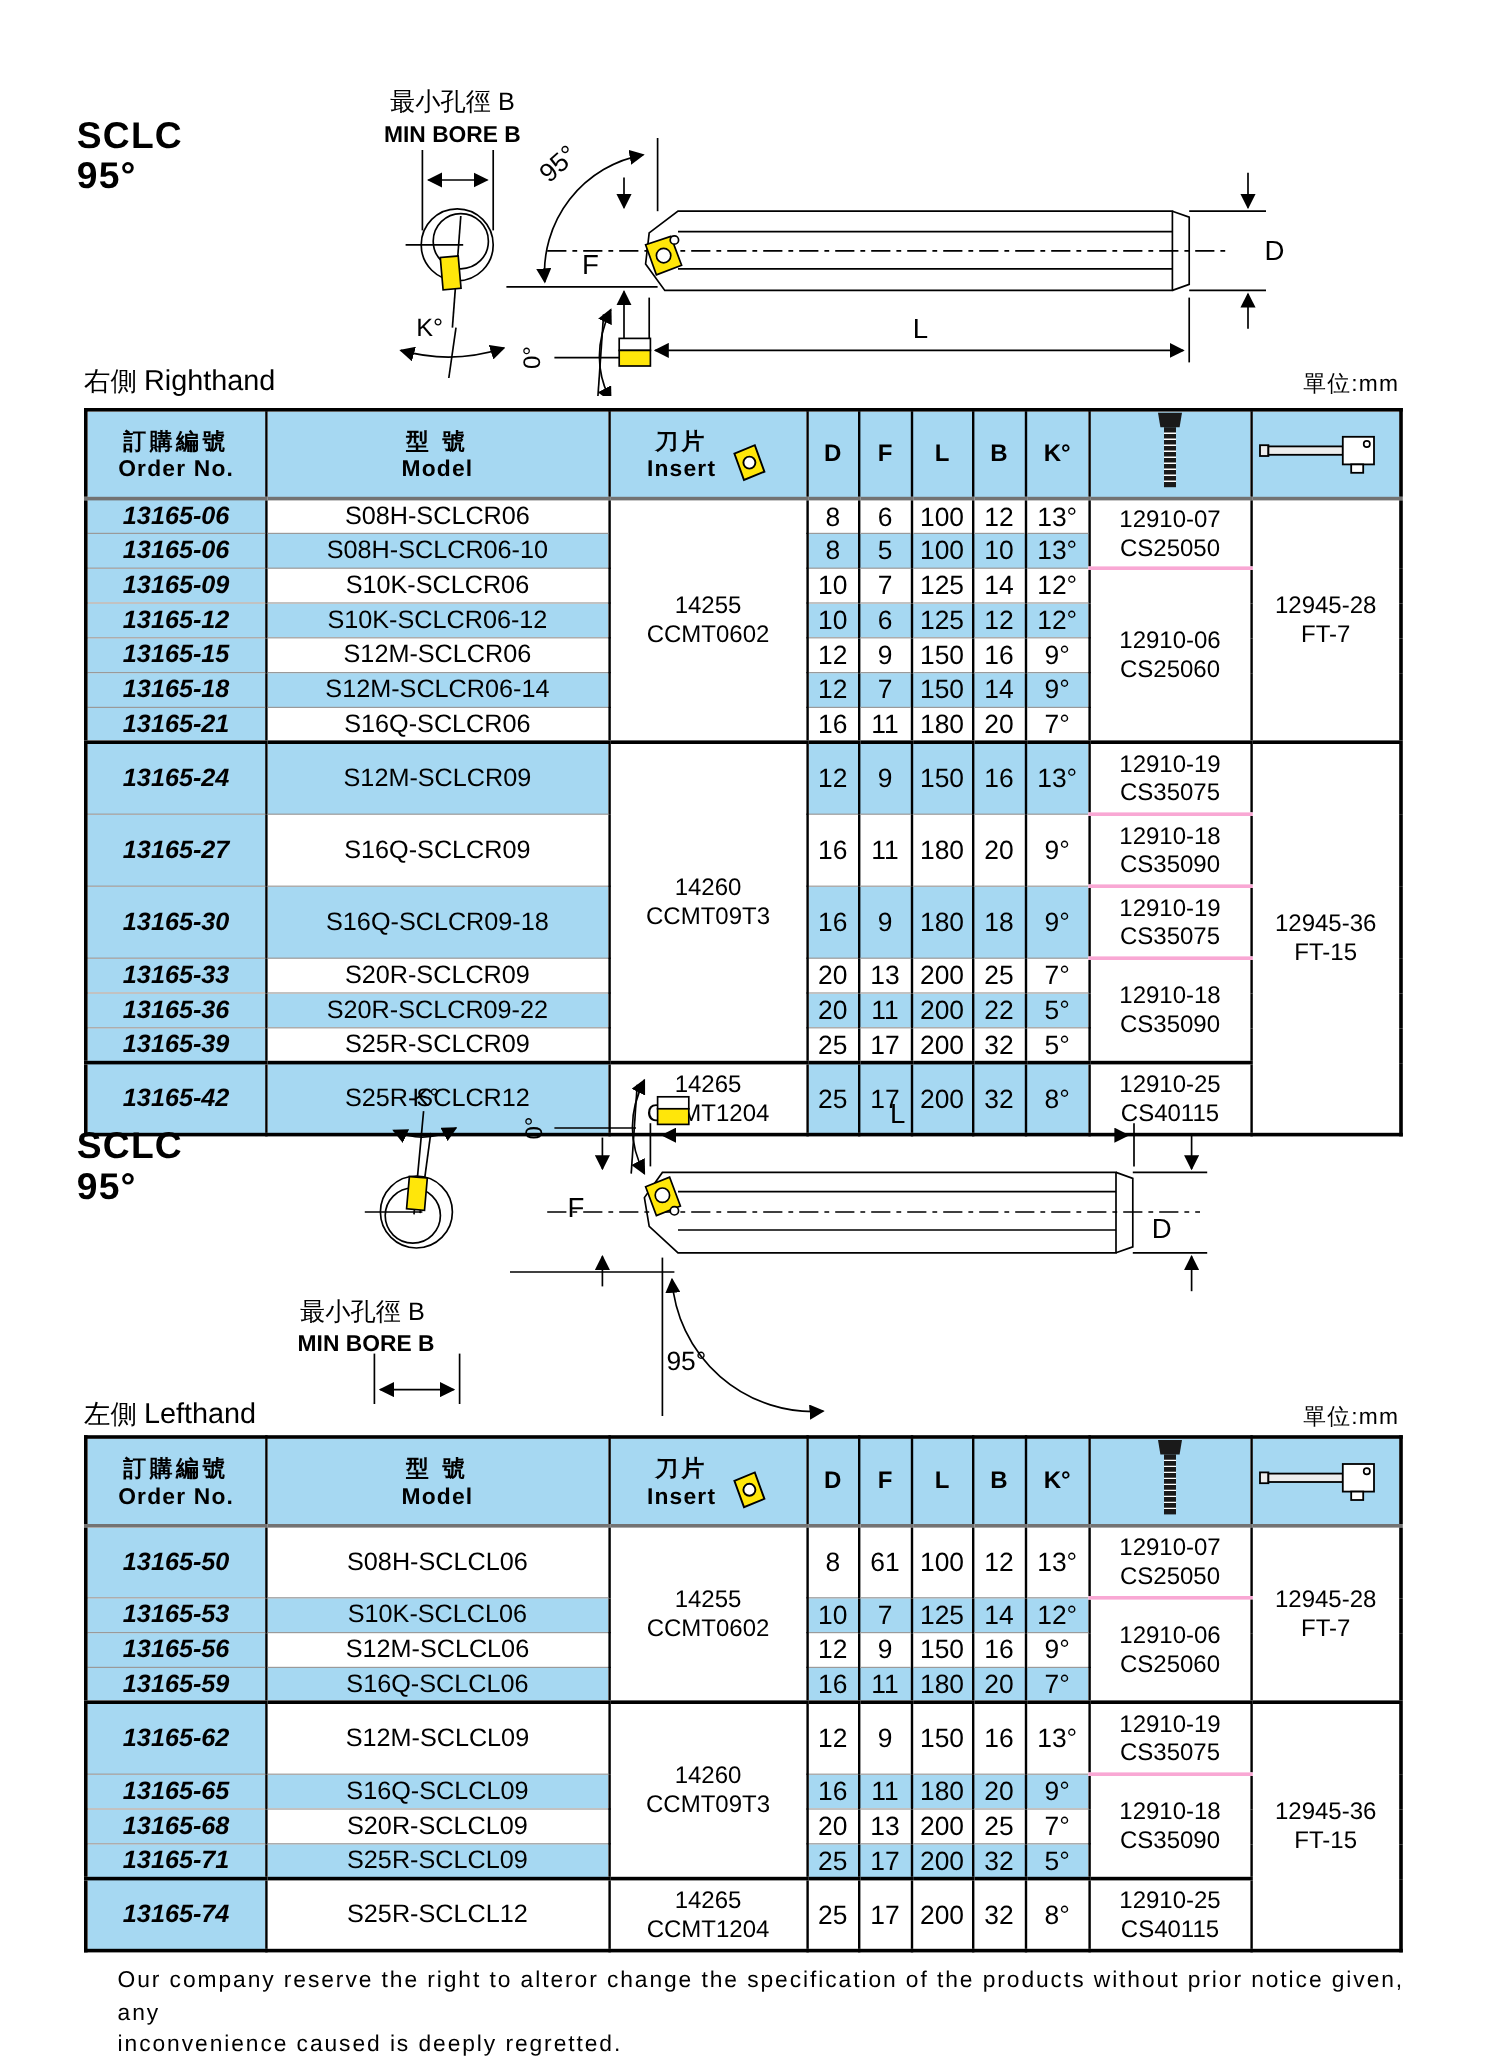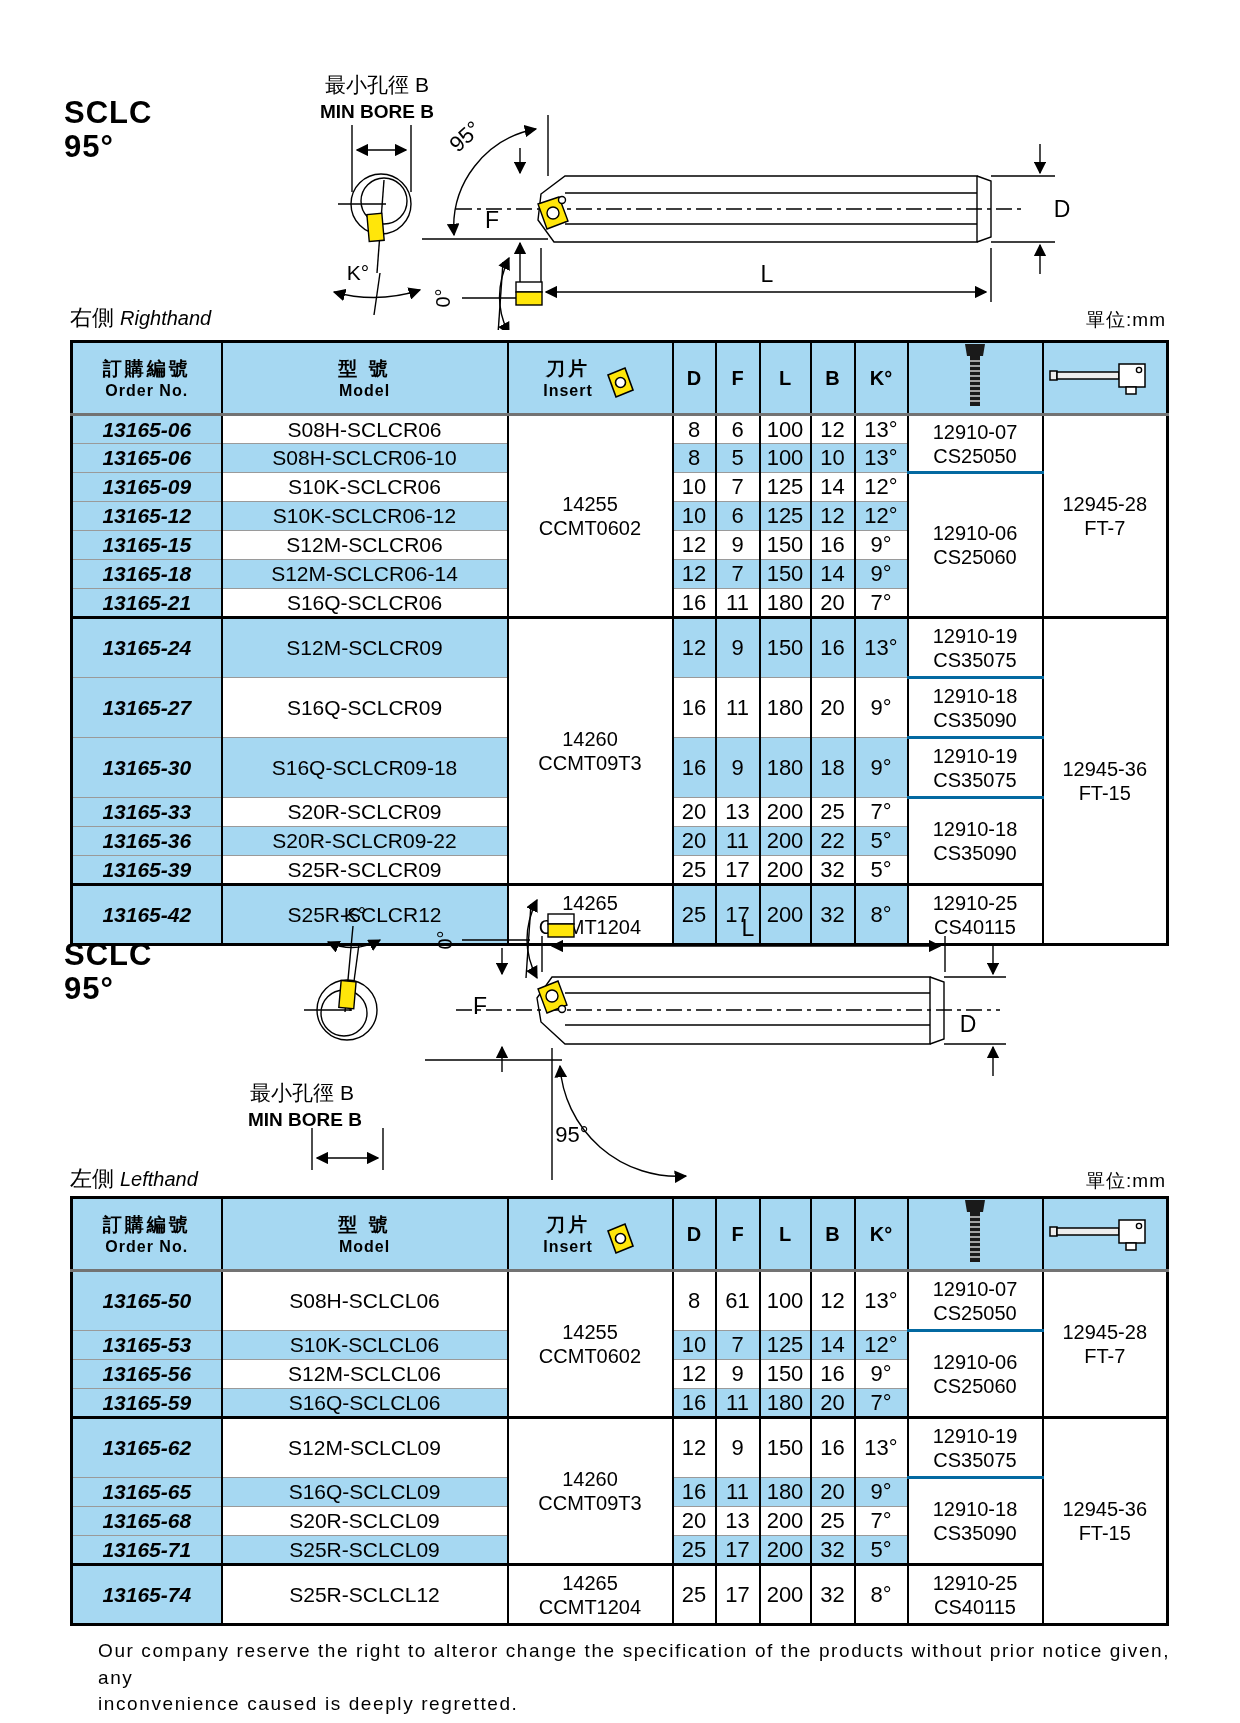--- a/index.html
+++ b/index.html
@@ -5,38 +5,38 @@
   html,body{margin:0;padding:0;background:#fff;}
   .page{position:relative;width:1240px;height:1723px;background:#fff;overflow:hidden;
         font-family:"Liberation Sans","DejaVu Sans",sans-serif;color:#000;}
   .heading{position:absolute;left:64px;font-weight:bold;font-size:31px;line-height:34px;letter-spacing:1px;}
   .h1{top:96px;}
   .h2{top:938px;}
   .bar-label{position:absolute;left:70px;width:1096px;display:flex;justify-content:space-between;align-items:flex-end;}
   .bl1{top:303px;}
   .bl2{top:1164px;}
   .side-zh{font-size:22px;}
-  .side-en{font-size:20px;margin-left:6px;font-style:italic;}
+  .side-en{font-size:24px;margin-left:6px;}
   .unit{font-size:19px;letter-spacing:1px;}
   .tblhost{position:absolute;left:70px;}
   .t1{top:340px;}
   .t2{top:1196px;}
   table.spec{border-collapse:collapse;table-layout:fixed;width:1096px;border:3px solid #000;}
   table.spec th,table.spec td{border-left:2px solid #000;border-right:2px solid #000;text-align:center;
       vertical-align:middle;padding:0;overflow:hidden;}
   tr.hdr{height:49px;background:#A6D8F2;}
   tr.hdr th{border-bottom:3px solid #737373;font-weight:bold;}
   .hzh{font-size:19px;letter-spacing:3px;}
-  .hen{font-size:16px;letter-spacing:1px;}
+  .hen{font-size:19px;letter-spacing:1px;}
   .dimh{font-size:20px;}
   tbody tr{height:29px;}
   tbody tr.tall{height:60px;}
   tbody td{border-top:1px solid #9a9a9a;font-size:22px;}
   tbody tr.gstart td{border-top:3px solid #000;}
-  td.merged{border-top:3px solid #0369a1;background:#fff;}
+  td.merged{border-top:3px solid #f9a8d4;background:#fff;}
   td.blue{background:#A6D8F2;}
   td.ord{font-weight:bold;font-style:italic;font-size:21px;}
   td.mdl{font-size:21px;}
   .m1,.m2{font-size:20px;line-height:1.2;}
   .inswrap{display:flex;align-items:flex-end;justify-content:center;gap:8px;}
   .footer{position:absolute;left:74px;top:1638px;width:1110px;font-size:20px;line-height:1.35;}
   .fmark{color:#E3000F;font-weight:bold;margin-right:8px;}
   .fzh{font-size:21px;}
   .fen{font-size:19px;letter-spacing:1.6px;margin-left:24px;line-height:1.4;}
   svg text{fill:#000;stroke:none;font-family:"Liberation Sans","DejaVu Sans",sans-serif;}

